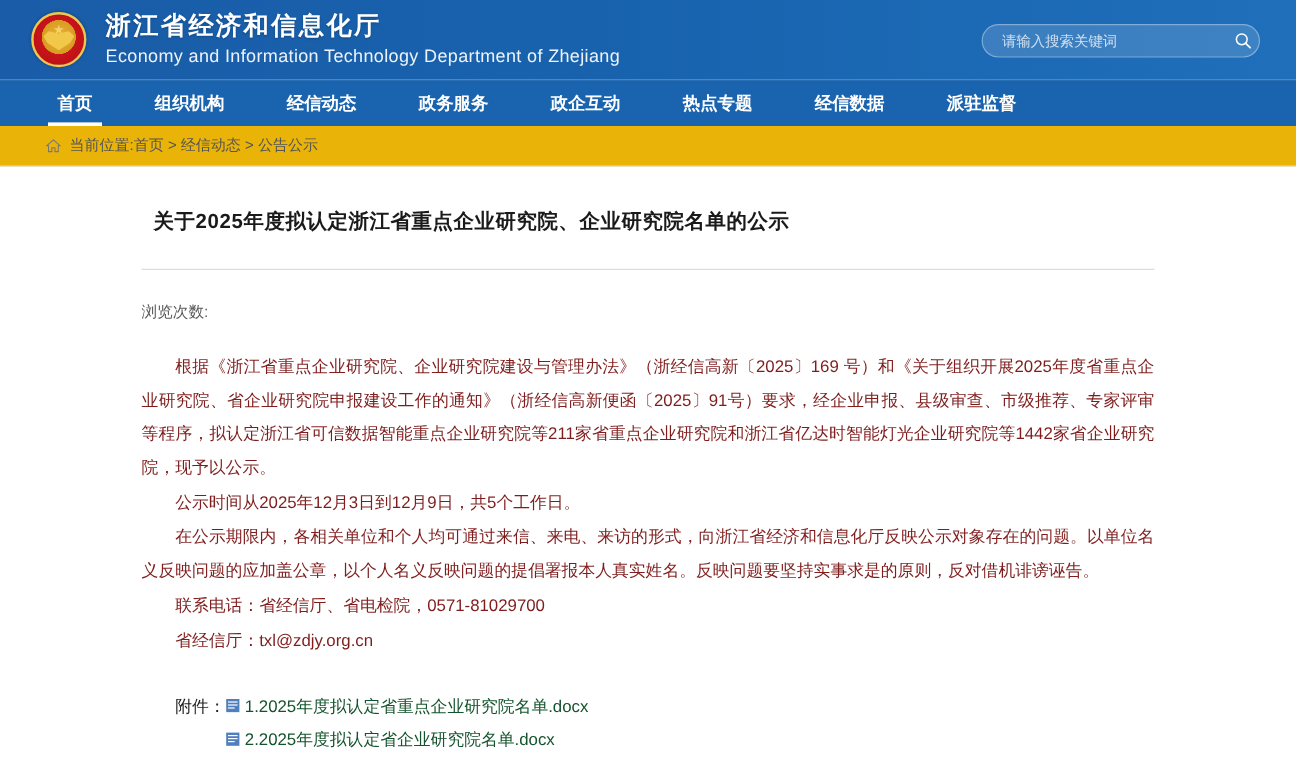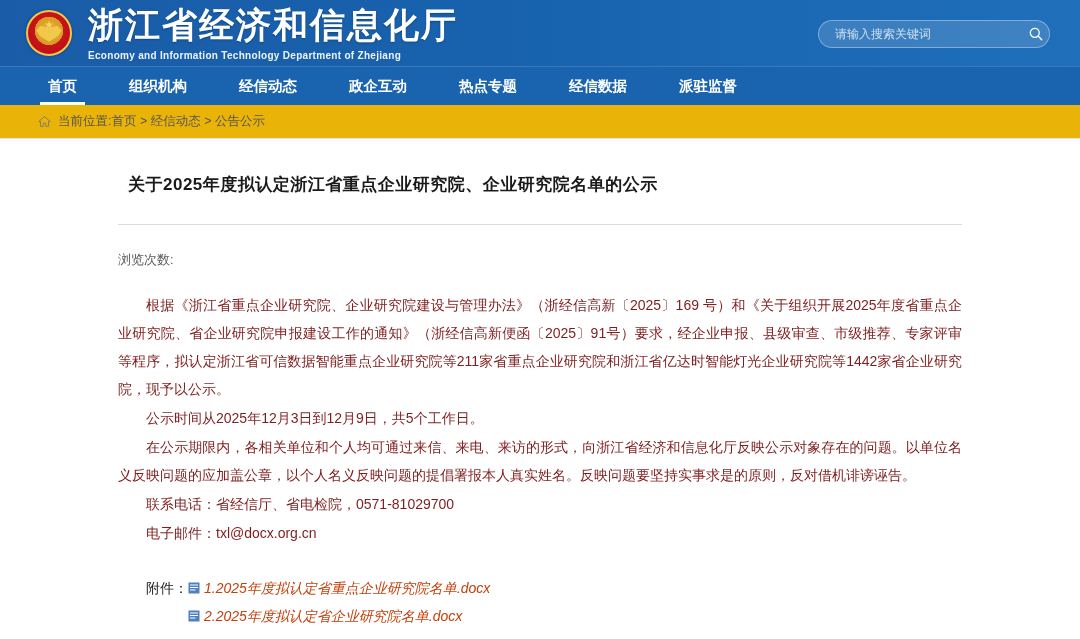--- a/index.html
+++ b/index.html
@@ -43,24 +43,24 @@
     content: "";
     position: absolute;
     left: 50%; top: 20%;
     transform: translateX(-50%);
     width: 9px; height: 9px;
     background: #f5d264;
     clip-path: polygon(50% 0%, 61% 35%, 98% 35%, 68% 57%, 79% 91%, 50% 70%, 21% 91%, 32% 57%, 2% 35%, 39% 35%);
   }
   .titles { margin-left: 16px; color: #fff; }
   .title-cn {
-    font-size: 35px; font-weight: 700; letter-spacing: 2px; line-height: 1.15;
+    font-size: 21px; font-weight: 700; letter-spacing: 2px; line-height: 1.15;
     text-shadow: 0 1px 2px rgba(0,0,0,.25);
   }
-  .title-en { font-size: 10px; letter-spacing: .3px; margin-top: 5px; opacity: .92; font-weight: bold; }
+  .title-en { font-size: 15px; letter-spacing: .3px; margin-top: 5px; opacity: .92; }
 
   .search-box {
     position: absolute;
     right: 30px; top: 20px;
     width: 232px; height: 28px;
     background: rgba(255,255,255,.14);
     border: 1px solid rgba(255,255,255,.35);
     border-radius: 14px;
     display: flex; align-items: center;
     padding: 0 10px 0 16px;
@@ -149,21 +149,21 @@
     padding-left: 2em;
   }
   .attach-label { white-space: nowrap; }
   .attach-list { display: flex; flex-direction: column; }
   .attach-item { display: flex; align-items: center; }
   .doc-icon {
     width: 12px; height: 12px;
     margin-right: 4px;
     flex: 0 0 auto;
   }
-  .attach-name { color: #c2410c; font-style: italic; }
+  .attach-name { color: #14532d; }
 
   .signoff {
     padding-top: 34px;
     text-align: right;
     font-size: 14px;
     color: #222;
     line-height: 1.95;
     padding-right: 2px;
   }
 </style>
@@ -185,20 +185,21 @@
         <circle cx="8.5" cy="8.5" r="5.6" fill="none" stroke="#ffffff" stroke-width="1.6"></circle>
         <line x1="12.6" y1="12.6" x2="17.2" y2="17.2" stroke="#ffffff" stroke-width="1.8" stroke-linecap="round"></line>
       </svg>
     </div>
   </div>
 
   <div class="nav">
     <div class="nav-item active">首页</div>
     <div class="nav-item">组织机构</div>
     <div class="nav-item">经信动态</div>
+    <div class="nav-item">政务服务</div>
     <div class="nav-item">政企互动</div>
     <div class="nav-item">热点专题</div>
     <div class="nav-item">经信数据</div>
     <div class="nav-item">派驻监督</div>
   </div>
 
   <div class="breadcrumb">
     <svg class="home-icon" viewBox="0 0 16 16">
       <path d="M8 2 L15 8 L13 8 L13 14 L9.6 14 L9.6 10 L6.4 10 L6.4 14 L3 14 L3 8 L1 8 Z" fill="none" stroke="#777" stroke-width="1.1" stroke-linejoin="round"></path>
     </svg>
@@ -208,21 +209,21 @@
   <div class="article">
     <div class="art-title">关于2025年度拟认定浙江省重点企业研究院、企业研究院名单的公示</div>
     <div class="divider"></div>
     <div class="views">浏览次数:</div>
 
     <div class="body-text">
       <p>根据《浙江省重点企业研究院、企业研究院建设与管理办法》（浙经信高新〔2025〕169 号）和《关于组织开展2025年度省重点企业研究院、省企业研究院申报建设工作的通知》（浙经信高新便函〔2025〕91号）要求，经企业申报、县级审查、市级推荐、专家评审等程序，拟认定浙江省可信数据智能重点企业研究院等211家省重点企业研究院和浙江省亿达时智能灯光企业研究院等1442家省企业研究院，现予以公示。</p>
       <p>公示时间从2025年12月3日到12月9日，共5个工作日。</p>
       <p>在公示期限内，各相关单位和个人均可通过来信、来电、来访的形式，向浙江省经济和信息化厅反映公示对象存在的问题。以单位名义反映问题的应加盖公章，以个人名义反映问题的提倡署报本人真实姓名。反映问题要坚持实事求是的原则，反对借机诽谤诬告。</p>
       <p>联系电话：省经信厅、省电检院，0571-81029700</p>
-      <p>电子邮件：txl@docx.org.cn</p>
+      <p>省经信厅：txl@zdjy.org.cn</p>
     </div>
 
     <div class="attach-block">
       <div class="attach-row">
         <span class="attach-label">附件：</span>
         <div class="attach-list">
           <div class="attach-item">
             <svg class="doc-icon" viewBox="0 0 12 12">
               <rect x="0.5" y="0.5" width="11" height="11" fill="#4f7fbf"></rect>
               <rect x="2" y="2.5" width="8" height="1" fill="#ffffff"></rect>

